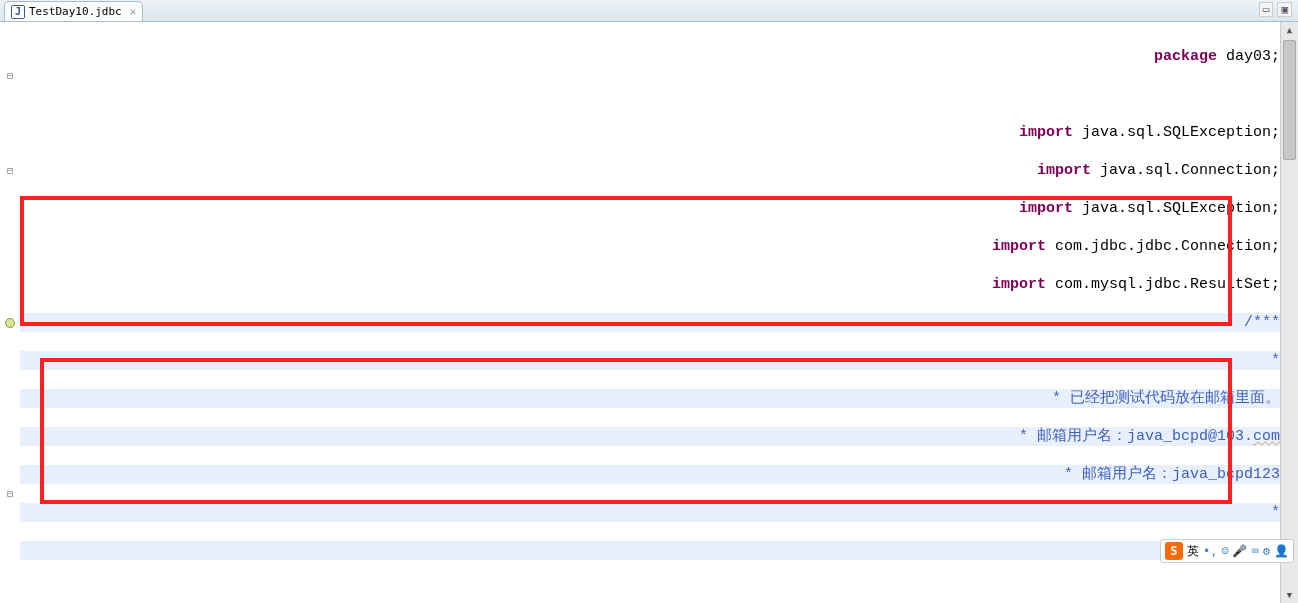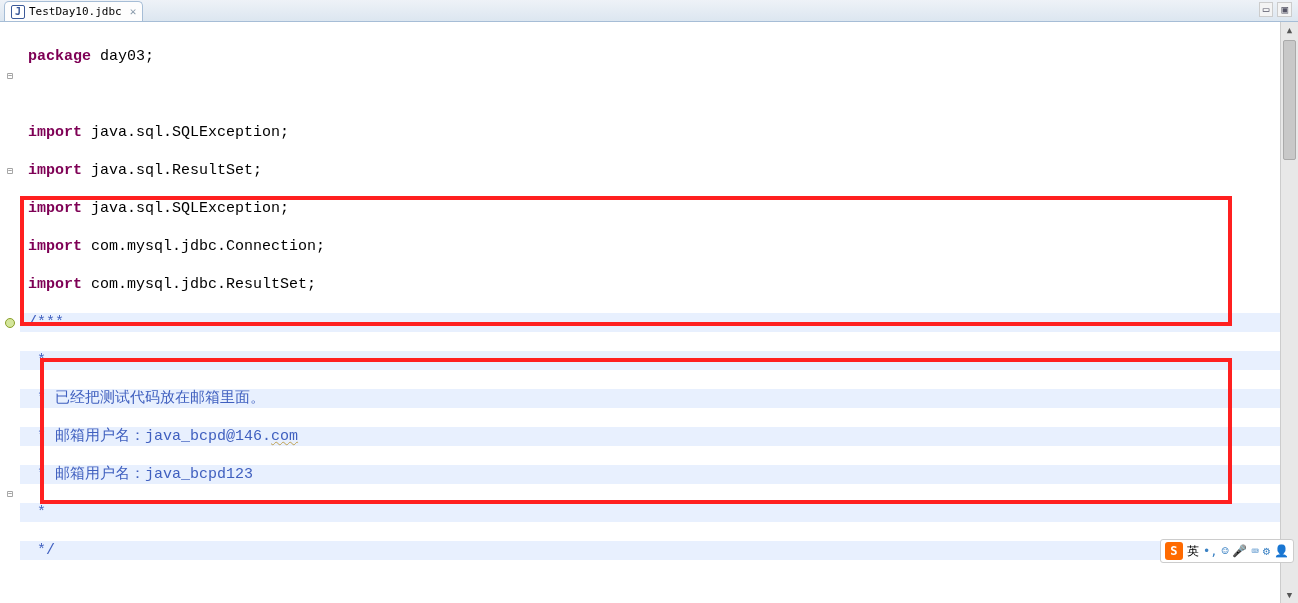--- a/index.html
+++ b/index.html
@@ -81,21 +81,21 @@
   .code-area {
     flex: 1;
     font-family: Consolas, "Courier New", monospace;
     font-size: 15px;
     line-height: 19px;
     padding-top: 6px;
     white-space: pre;
     color: #000;
     position: relative;
   }
-  .code-line { height: 19px; padding-left: 8px; }
+  .code-line { height: 19px; padding-left: 8px; text-align: right; }
   .kw { color: #7e0055; font-weight: bold; }
   .javadoc { color: #3f5fbf; }
   .javadoc-bg { background: #e8f0fe; }
   .underline-w { text-decoration: underline wavy #bfa050; text-decoration-thickness: 1px; }
   .redbox1 {
     position: absolute;
     left: 20px;
     top: 174px;
     width: 1212px;
     height: 130px;
@@ -200,28 +200,28 @@
     <div class="gutter-mark"></div>
     <div class="gutter-mark"></div>
     <div class="gutter-mark"></div>
     <div class="gutter-mark"></div>
   </div>
 
   <div class="code-area">
 <div class="code-line"><span class="kw">package</span><span> day03;</span></div>
 <div class="code-line"></div>
 <div class="code-line"><span class="kw">import</span><span> java.sql.SQLException;</span></div>
-<div class="code-line"><span class="kw">import</span><span> java.sql.ResultSet;</span></div>
+<div class="code-line"><span class="kw">import</span><span> java.sql.Connection;</span></div>
 <div class="code-line"><span class="kw">import</span><span> java.sql.SQLException;</span></div>
-<div class="code-line"><span class="kw">import</span><span> com.mysql.jdbc.Connection;</span></div>
+<div class="code-line"><span class="kw">import</span><span> com.jdbc.jdbc.Connection;</span></div>
 <div class="code-line"><span class="kw">import</span><span> com.mysql.jdbc.ResultSet;</span></div>
 <div class="code-line javadoc-bg javadoc"><span>/***</span></div>
 <div class="code-line javadoc-bg javadoc"><span> *</span></div>
 <div class="code-line javadoc-bg javadoc"><span> * 已经把测试代码放在邮箱里面。</span></div>
-<div class="code-line javadoc-bg javadoc"><span> * 邮箱用户名：java_bcpd@146.</span><span class="underline-w">com</span></div>
+<div class="code-line javadoc-bg javadoc"><span> * 邮箱用户名：java_bcpd@103.</span><span class="underline-w">com</span></div>
 <div class="code-line javadoc-bg javadoc"><span> * 邮箱用户名：java_bcpd123</span></div>
 <div class="code-line javadoc-bg javadoc"><span> *</span></div>
 <div class="code-line javadoc-bg javadoc"><span> */</span></div>
 
 
 
 
 
 
 

